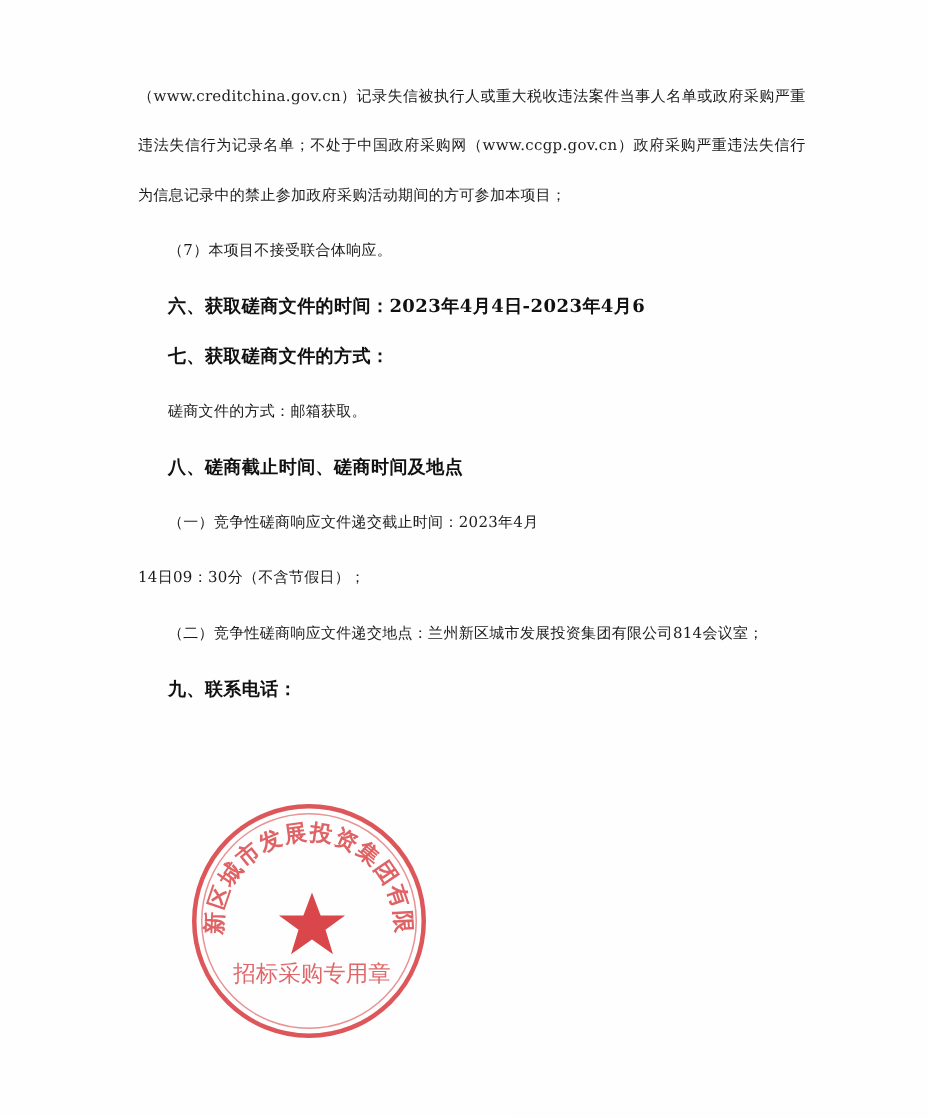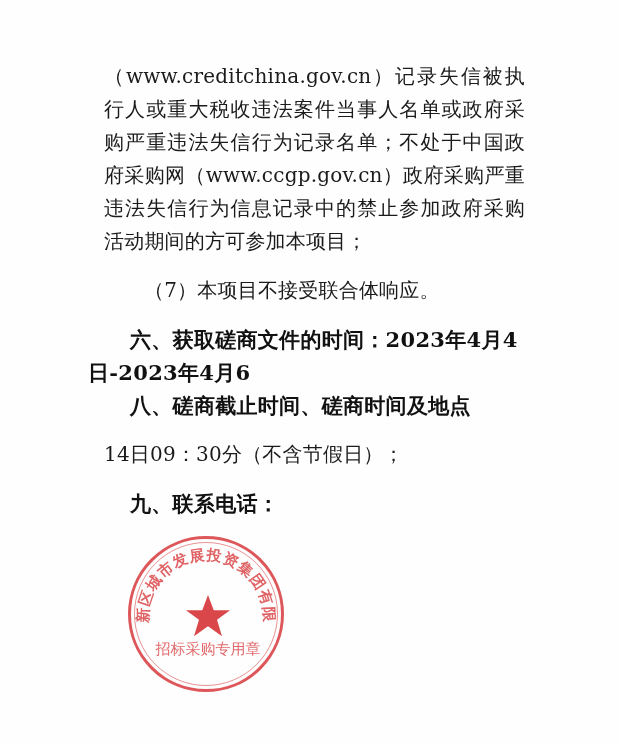--- a/index.html
+++ b/index.html
@@ -16,35 +16,35 @@
   }
   .page {
     position: relative;
     width: 619px;
     height: 745px;
     background: #fefefe;
     box-sizing: border-box;
     padding: 44px 78px 0 88px;
   }
   .para {
-    font-size: 20px;
+    font-size: 10px;
     line-height: 33px;
     text-align: justify;
     text-justify: inter-ideograph;
     letter-spacing: 0.2px;
-    margin: 16px;
+    margin: 4px;
     color: #1b1b1b;
   }
   .indent {
     text-indent: 2em;
   }
   .heading {
     font-weight: bold;
     text-indent: 2em;
-    font-size: 21px;
+    font-size: 12px;
     line-height: 33px;
     margin: 0;
     color: #111;
     letter-spacing: 0.3px;
   }
   .seal-wrap {
     position: absolute;
     left: 128px;
     top: 536px;
     width: 160px;
@@ -118,27 +118,31 @@
 
 <div class="page">
 
   <p class="para">（www.creditchina.gov.cn）记录失信被执行人或重大税收违法案件当事人名单或政府采购严重违法失信行为记录名单；不处于中国政府采购网（www.ccgp.gov.cn）政府采购严重违法失信行为信息记录中的禁止参加政府采购活动期间的方可参加本项目；</p>
 
   <p class="para indent">（7）本项目不接受联合体响应。</p>
 
   <p class="heading">六、获取磋商文件的时间：2023年4月4日-2023年4月6</p>
 
 
+  <p class="heading">七、获取磋商文件的方式：</p>
 
+  <p class="para indent">磋商文件的方式：邮箱获取。</p>
 
   <p class="heading">八、磋商截止时间、磋商时间及地点</p>
 
+  <p class="para indent">（一）竞争性磋商响应文件递交截止时间：2023年4月</p>
 
   <p class="para">14日09：30分（不含节假日）；</p>
 
+  <p class="para indent">（二）竞争性磋商响应文件递交地点：兰州新区城市发展投资集团有限公司814会议室；</p>
 
 
   <p class="heading">九、联系电话：</p>
 
 
   <div class="seal-wrap">
     <div class="seal"></div>
     <div class="seal-inner"></div>
     <svg class="seal-text" viewBox="0 0 156 156">
       <defs>

